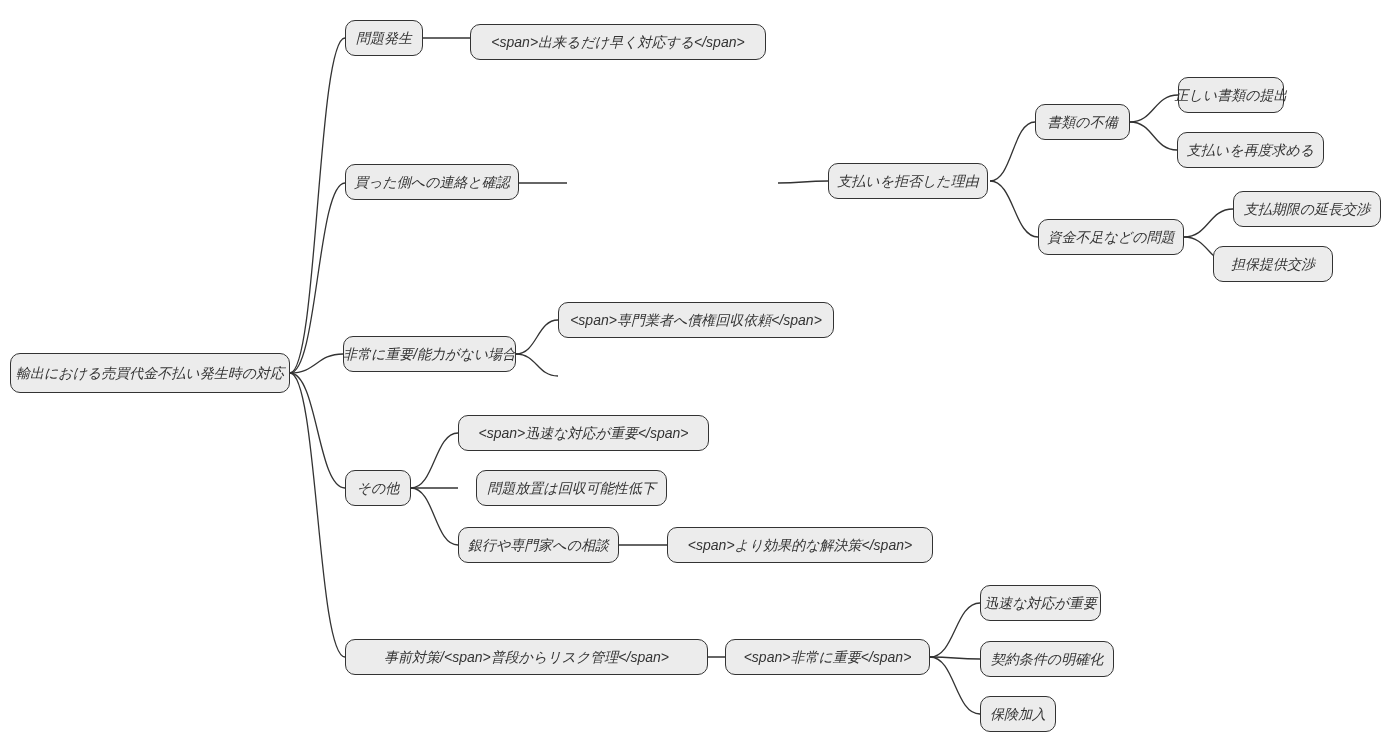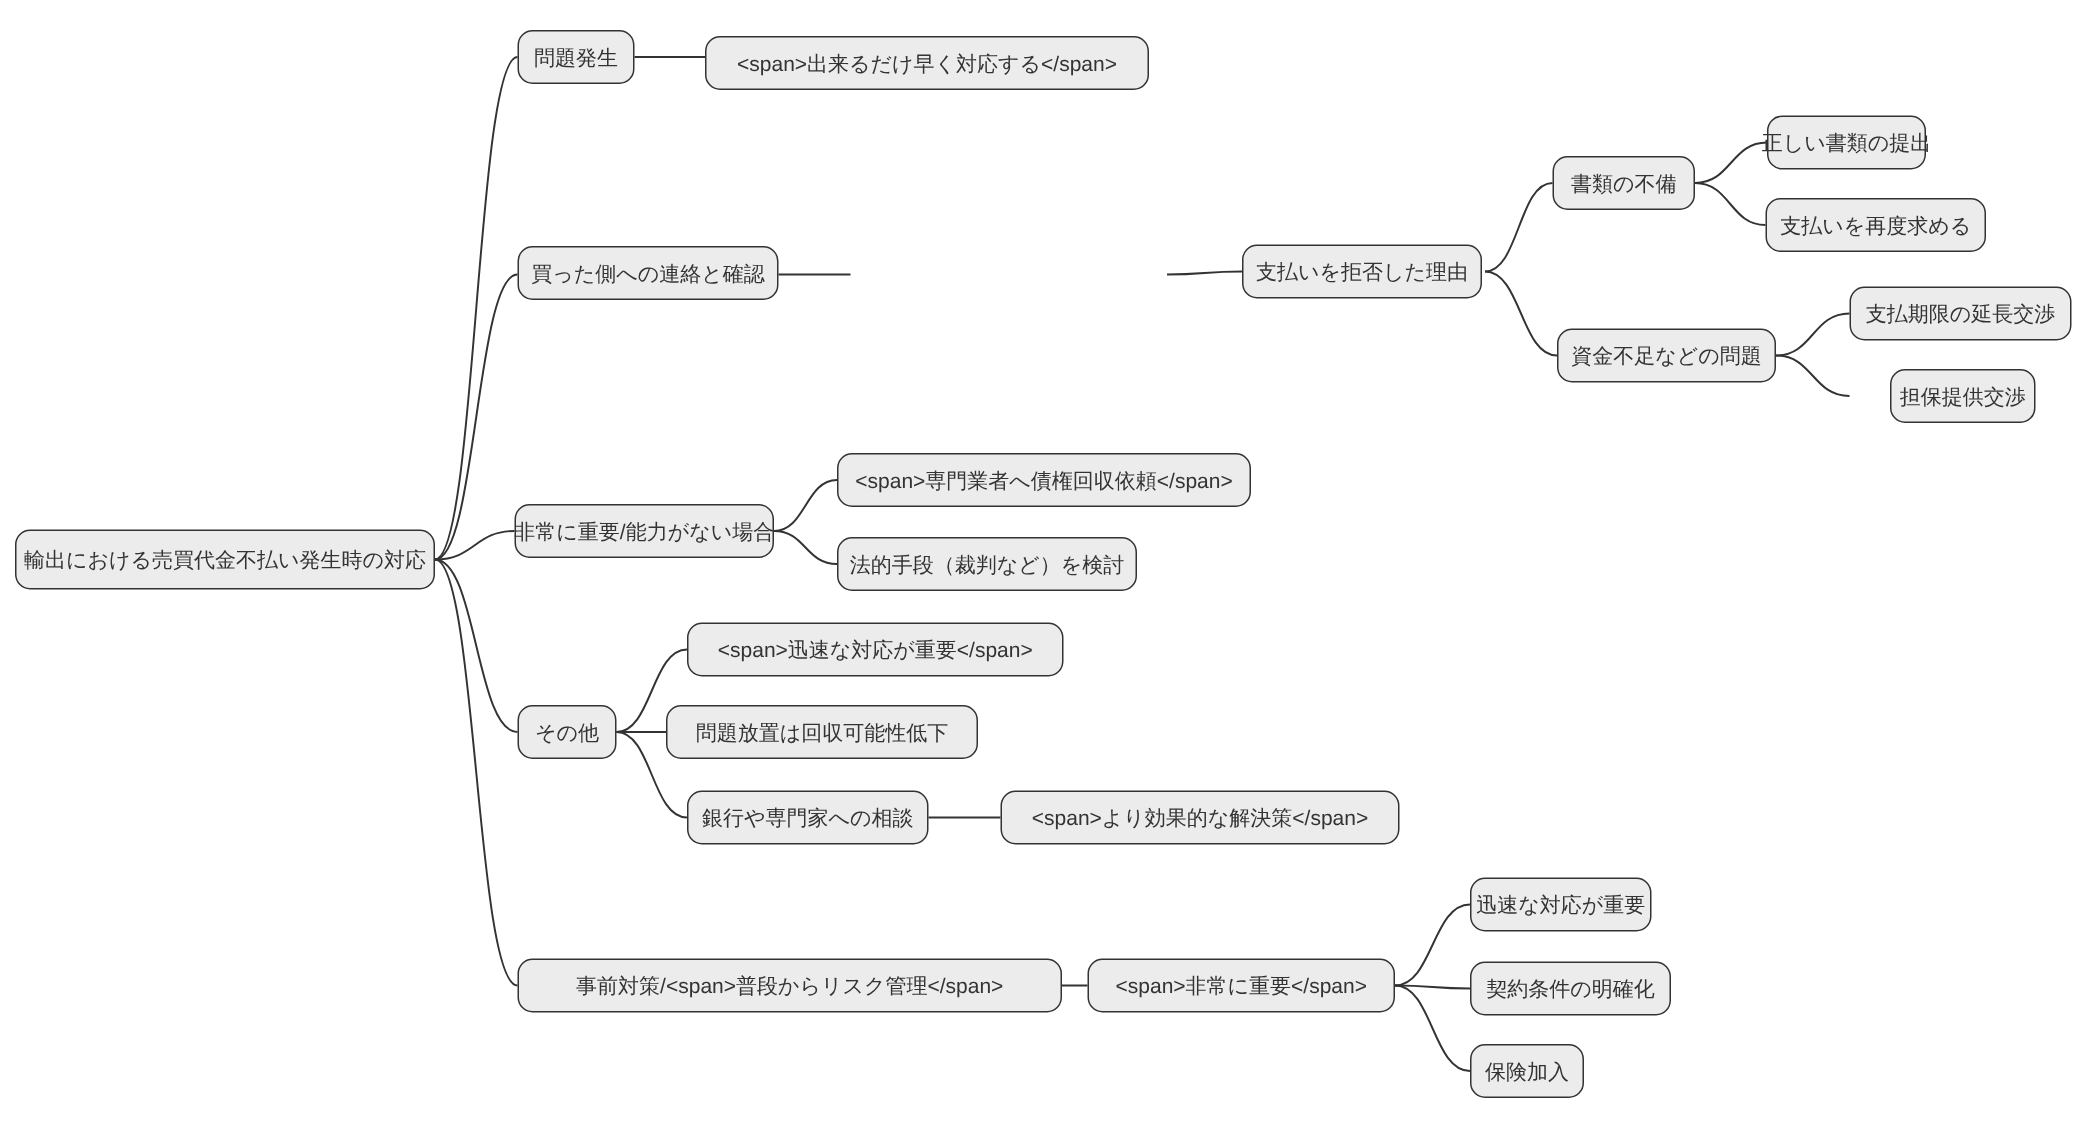--- a/index.html
+++ b/index.html
@@ -17,20 +17,21 @@
     z-index:2;
     box-sizing:border-box;
     display:flex;align-items:center;justify-content:center;
     background:#ececec;
     border:1.5px solid #333333;
     border-radius:10px;
     font-size:14px;color:#333333;
     white-space:nowrap;
     text-align:center;
     line-height:1.2;
+    font-style:italic;
   }
 </style>
 </head>
 <body>
 
 <div class="canvas">
 
   <svg class="edges" width="1391" height="752" viewBox="0 0 1391 752">
     <path d="M290,373 C317.5,373 317.5,38 345,38"></path>
     <path d="M290,373 C317.5,373 317.5,183 345,183"></path>
@@ -63,29 +64,28 @@
   <div class="node" style="left:345px;top:20px;width:78px;height:36px">問題発生</div>
   <div class="node" style="left:470px;top:24px;width:296px;height:36px">&lt;span&gt;出来るだけ早く対応する&lt;/span&gt;</div>
 
   <div class="node" style="left:345px;top:164px;width:174px;height:36px">買った側への連絡と確認</div>
   <div class="node" style="left:828px;top:163px;width:160px;height:36px">支払いを拒否した理由</div>
   <div class="node" style="left:1035px;top:104px;width:95px;height:36px">書類の不備</div>
   <div class="node" style="left:1178px;top:77px;width:106px;height:36px">正しい書類の提出</div>
   <div class="node" style="left:1177px;top:132px;width:147px;height:36px">支払いを再度求める</div>
   <div class="node" style="left:1038px;top:219px;width:146px;height:36px">資金不足などの問題</div>
   <div class="node" style="left:1233px;top:191px;width:148px;height:36px">支払期限の延長交渉</div>
-  <div class="node" style="left:1260px;top:246px;width:97px;height:36px">担保提供交渉</div>
+  <div class="node" style="left:1213px;top:246px;width:120px;height:36px">担保提供交渉</div>
 
   <div class="node" style="left:343px;top:336px;width:173px;height:36px">非常に重要/能力がない場合</div>
   <div class="node" style="left:558px;top:302px;width:276px;height:36px">&lt;span&gt;専門業者へ債権回収依頼&lt;/span&gt;</div>
-  <div class="node" style="left:558px;top:358px;width:200px;height:36px">法的手段（裁判など）を検討</div>
 
   <div class="node" style="left:345px;top:470px;width:66px;height:36px">その他</div>
   <div class="node" style="left:458px;top:415px;width:251px;height:36px">&lt;span&gt;迅速な対応が重要&lt;/span&gt;</div>
-  <div class="node" style="left:444px;top:470px;width:208px;height:36px">問題放置は回収可能性低下</div>
+  <div class="node" style="left:476px;top:470px;width:191px;height:36px">問題放置は回収可能性低下</div>
   <div class="node" style="left:458px;top:527px;width:161px;height:36px">銀行や専門家への相談</div>
   <div class="node" style="left:667px;top:527px;width:266px;height:36px">&lt;span&gt;より効果的な解決策&lt;/span&gt;</div>
 
   <div class="node" style="left:345px;top:639px;width:363px;height:36px">事前対策/&lt;span&gt;普段からリスク管理&lt;/span&gt;</div>
   <div class="node" style="left:725px;top:639px;width:205px;height:36px">&lt;span&gt;非常に重要&lt;/span&gt;</div>
   <div class="node" style="left:980px;top:585px;width:121px;height:36px">迅速な対応が重要</div>
   <div class="node" style="left:980px;top:641px;width:134px;height:36px">契約条件の明確化</div>
   <div class="node" style="left:980px;top:696px;width:76px;height:36px">保険加入</div>
 
 </div>

